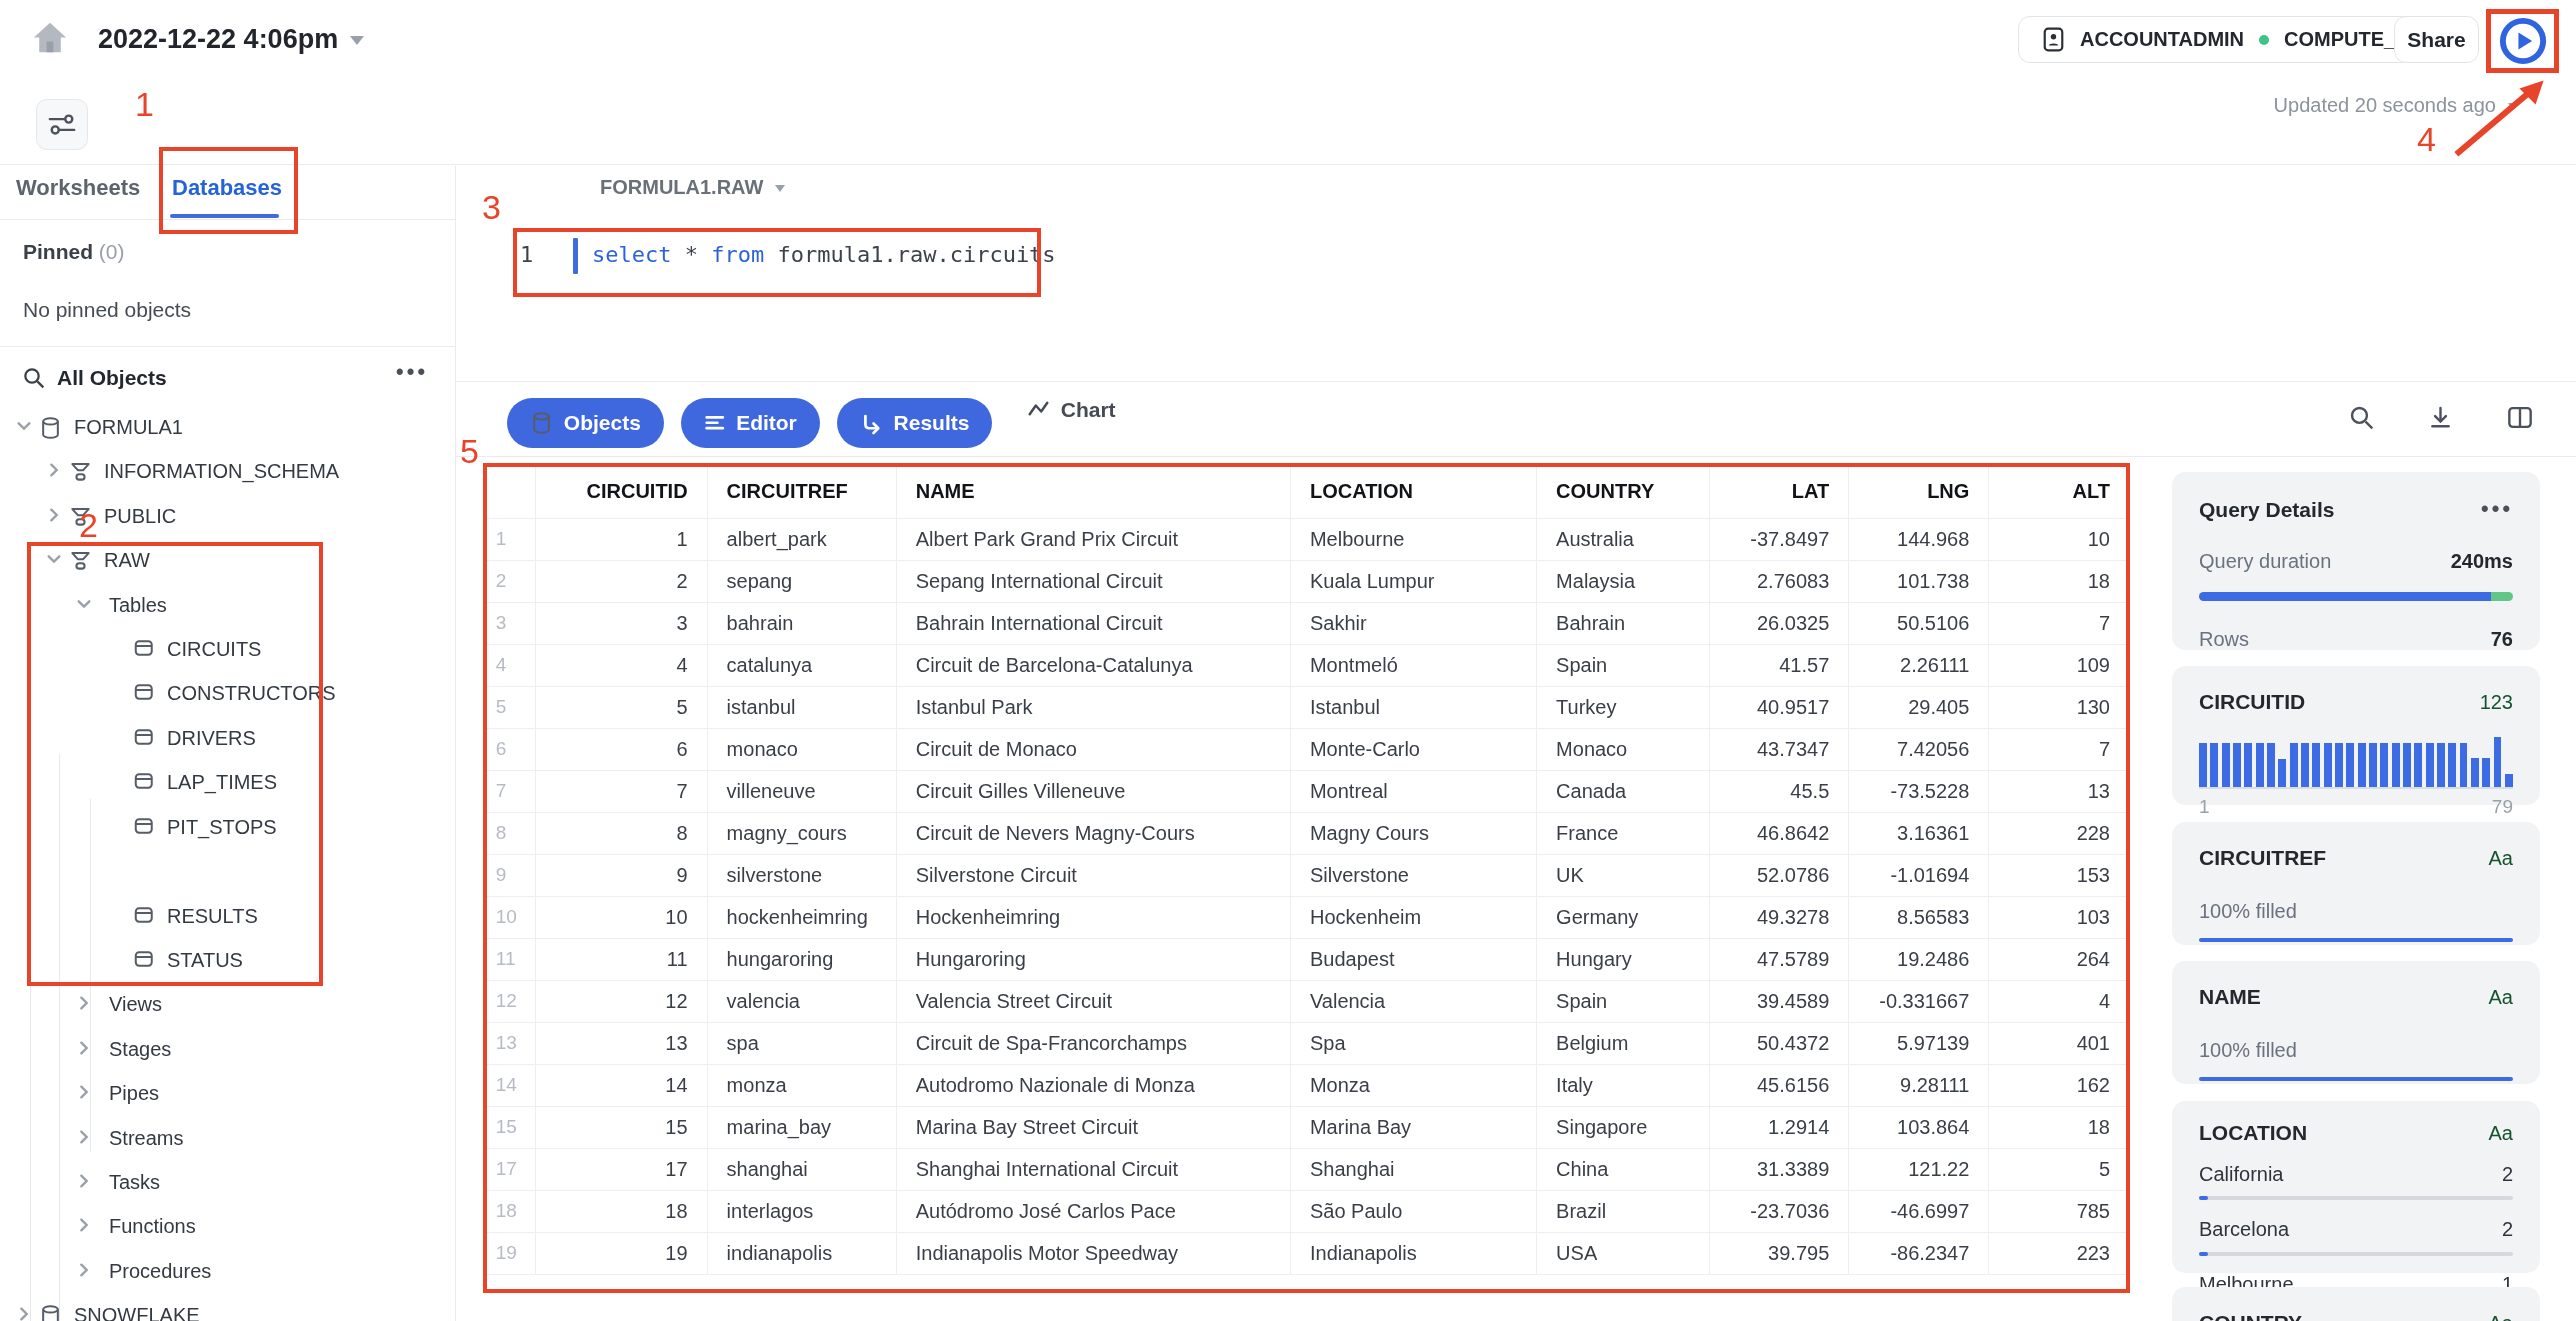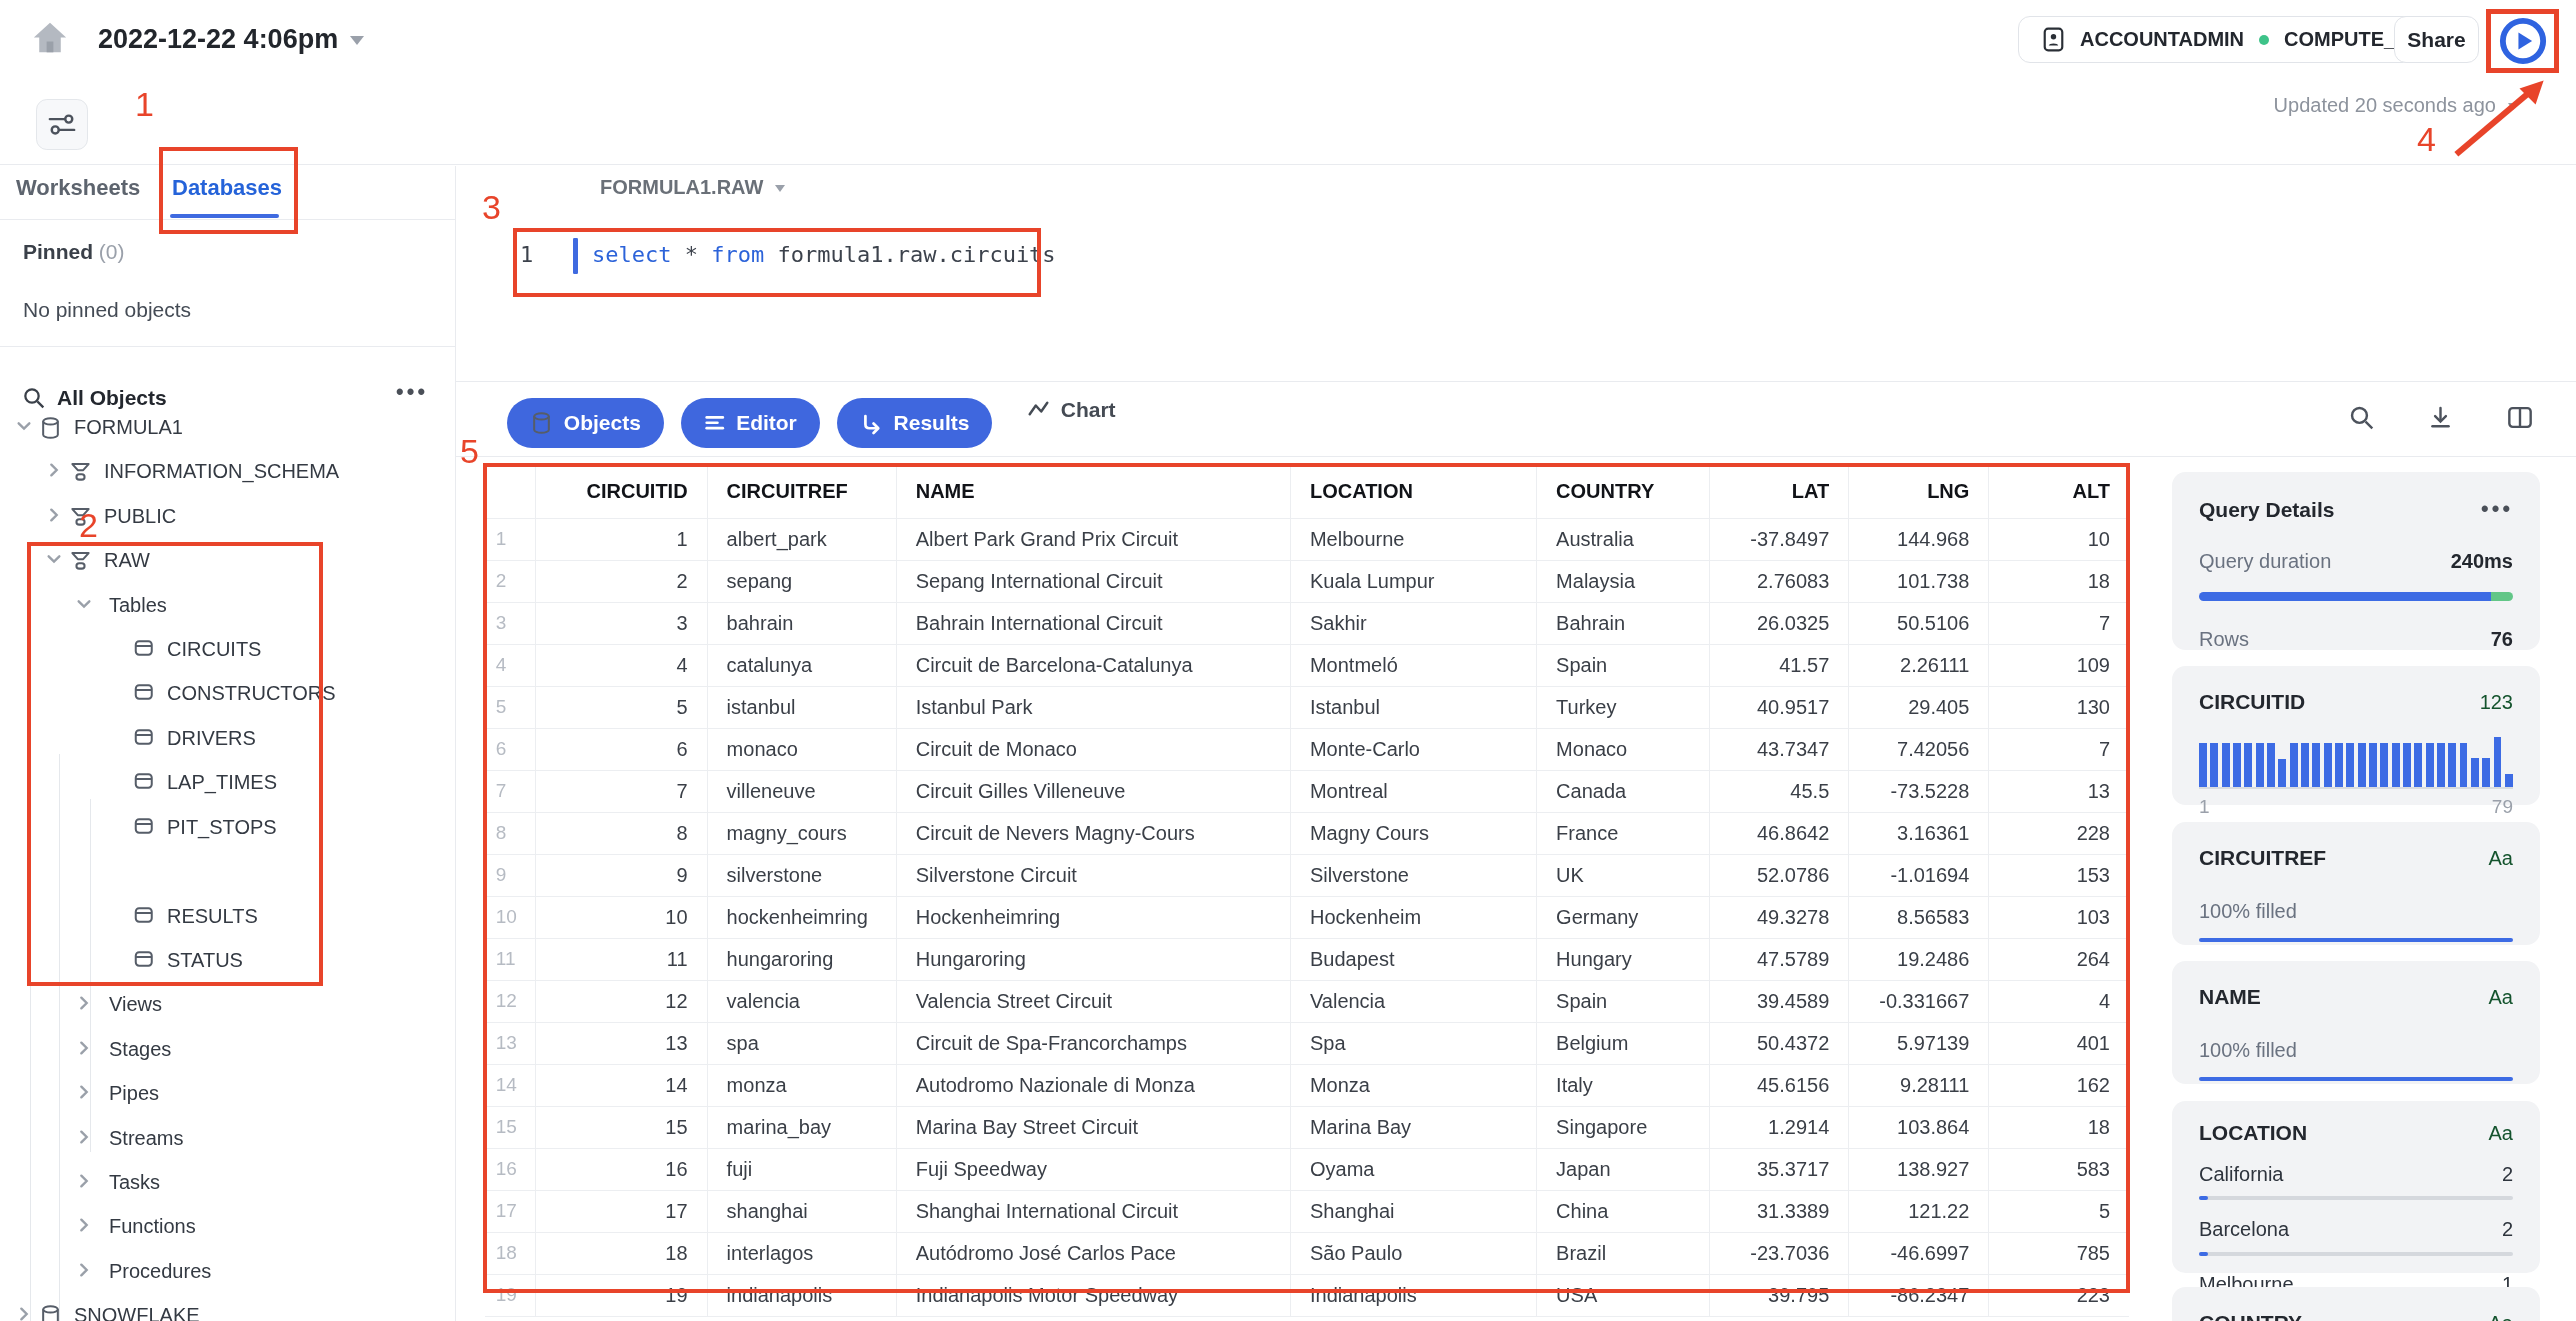--- a/index.html
+++ b/index.html
@@ -26,21 +26,21 @@
   
   .hdiv { position:absolute; background:#e9ebef; height:1.3px; }
   .vdiv { position:absolute; background:#e9ebef; width:1.3px; }
   
   #sidebar { position:absolute; left:0; top:166px; width:455px; height:1156px; background:#fff; }
   .side-tab { position:absolute; top:9.4px; font-size:22px; font-weight:700; color:#5d646e; cursor:pointer; }
   #tab-underline { position:absolute; left:170px; top:48px; width:109px; height:4px; background:#3f6ae0; border-radius:2px; }
   #pinned-row { position:absolute; left:23px; top:74px; font-size:21px; font-weight:700; color:#3a4049; }
   #pinned-count { color:#9aa0aa; font-weight:400; }
   #pinned-empty { position:absolute; left:23px; top:132px; font-size:21px; color:#444b55; }
-  #objects-row { position:absolute; left:0; top:212px; width:455px; height:44px; }
+  #objects-row { position:absolute; left:0; top:192px; width:455px; height:44px; }
   #objects-label { position:absolute; left:57px; top:8px; font-size:21px; font-weight:700; color:#23272e; }
   #objects-menu { position:absolute; right:27px; top:1.3px; font-size:23px; letter-spacing:2.7px; color:#4a4f58; cursor:pointer; }
   #tree { position:absolute; left:0; top:241px; width:455px; height:915px; }
   .tree-row { position:absolute; left:0; width:455px; height:44px; cursor:pointer; }
   .tree-label { position:absolute; top:9.4px; font-size:20px; color:#343a43; font-weight:500; white-space:nowrap; }
   .tree-ico { position:absolute; top:9.4px; }
   .guide { position:absolute; width:1.3px; background:#e5e8ec; }
   
   #context-tab { position:absolute; left:600px; top:176px; font-size:20px; font-weight:700; color:#6a7078; cursor:pointer; }
   #editor-line { position:absolute; left:455px; top:237px; height:43px; font-family:"DejaVu Sans Mono", monospace; font-size:22px; }
@@ -611,31 +611,20 @@
         <td class="ar">15</td>
         <td class="al">marina_bay</td>
         <td class="al">Marina Bay Street Circuit</td>
         <td class="al">Marina Bay</td>
         <td class="al">Singapore</td>
         <td class="ar">1.2914</td>
         <td class="ar">103.864</td>
         <td class="ar">18</td>
       </tr>
       <tr>
-        <td class="rownum">16</td>
-        <td class="ar">16</td>
-        <td class="al">fuji</td>
-        <td class="al">Fuji Speedway</td>
-        <td class="al">Oyama</td>
-        <td class="al">Japan</td>
-        <td class="ar">35.3717</td>
-        <td class="ar">138.927</td>
-        <td class="ar">583</td>
-      </tr>
-      <tr>
         <td class="rownum">17</td>
         <td class="ar">17</td>
         <td class="al">shanghai</td>
         <td class="al">Shanghai International Circuit</td>
         <td class="al">Shanghai</td>
         <td class="al">China</td>
         <td class="ar">31.3389</td>
         <td class="ar">121.22</td>
         <td class="ar">5</td>
       </tr>

